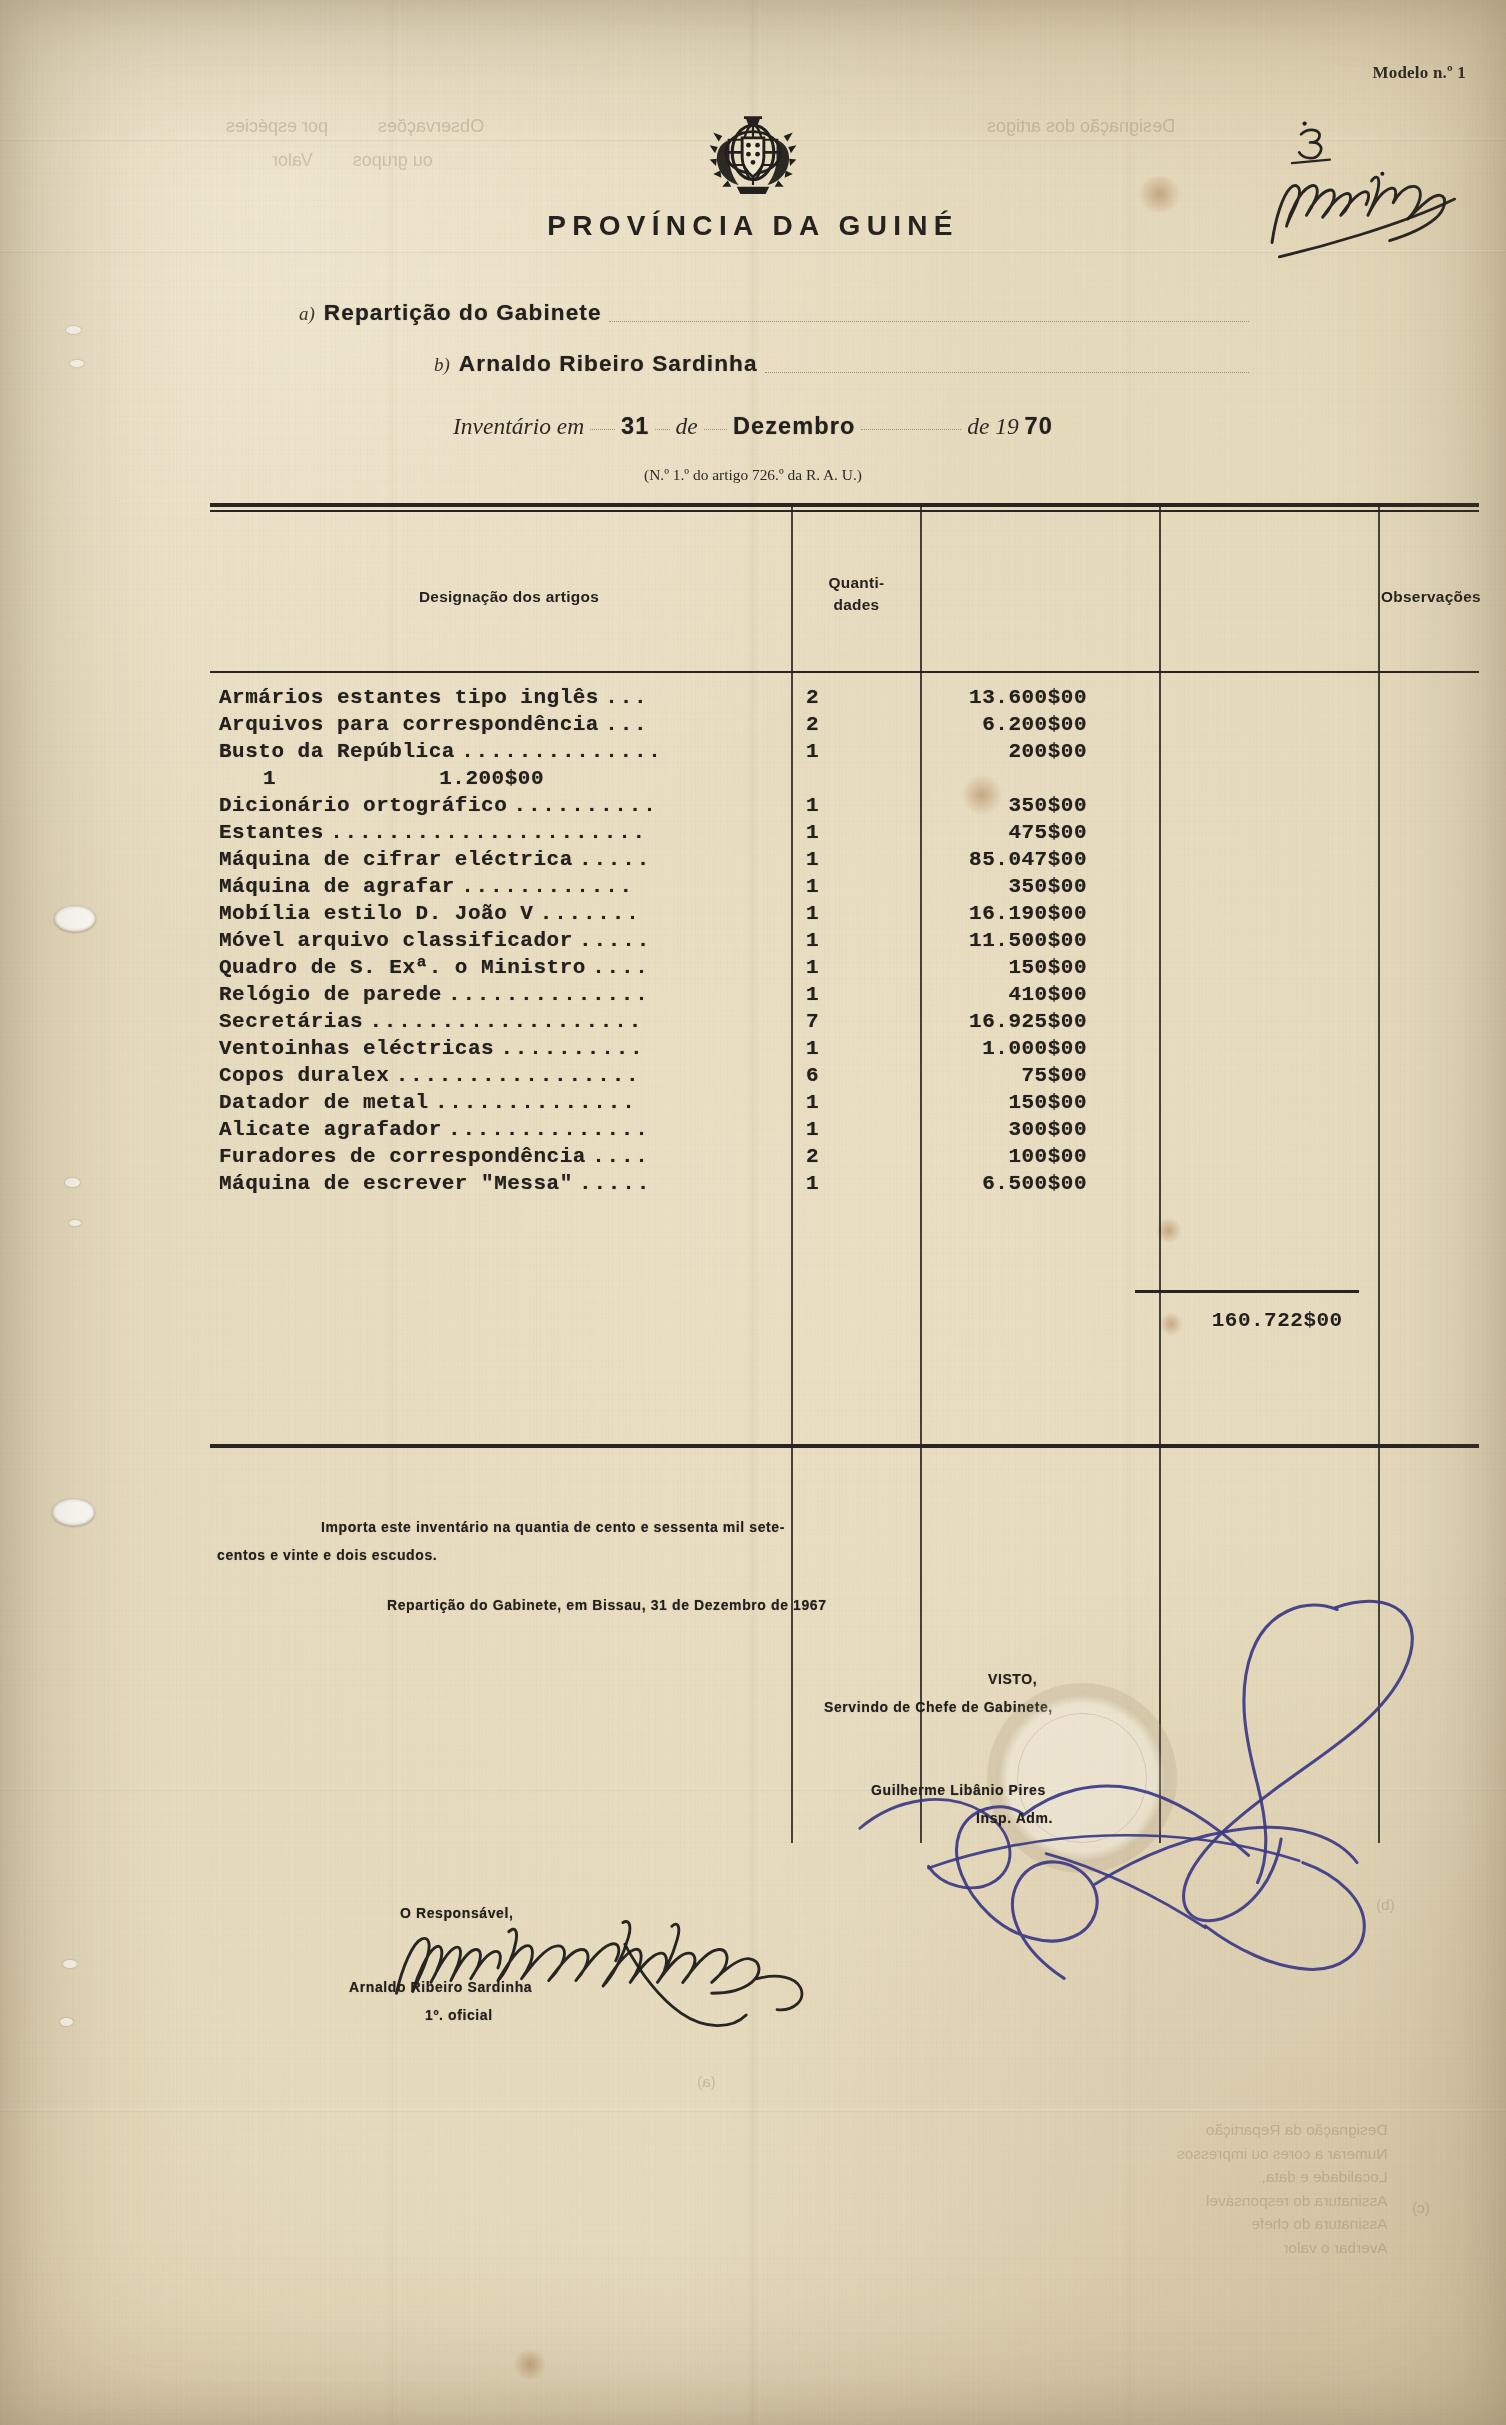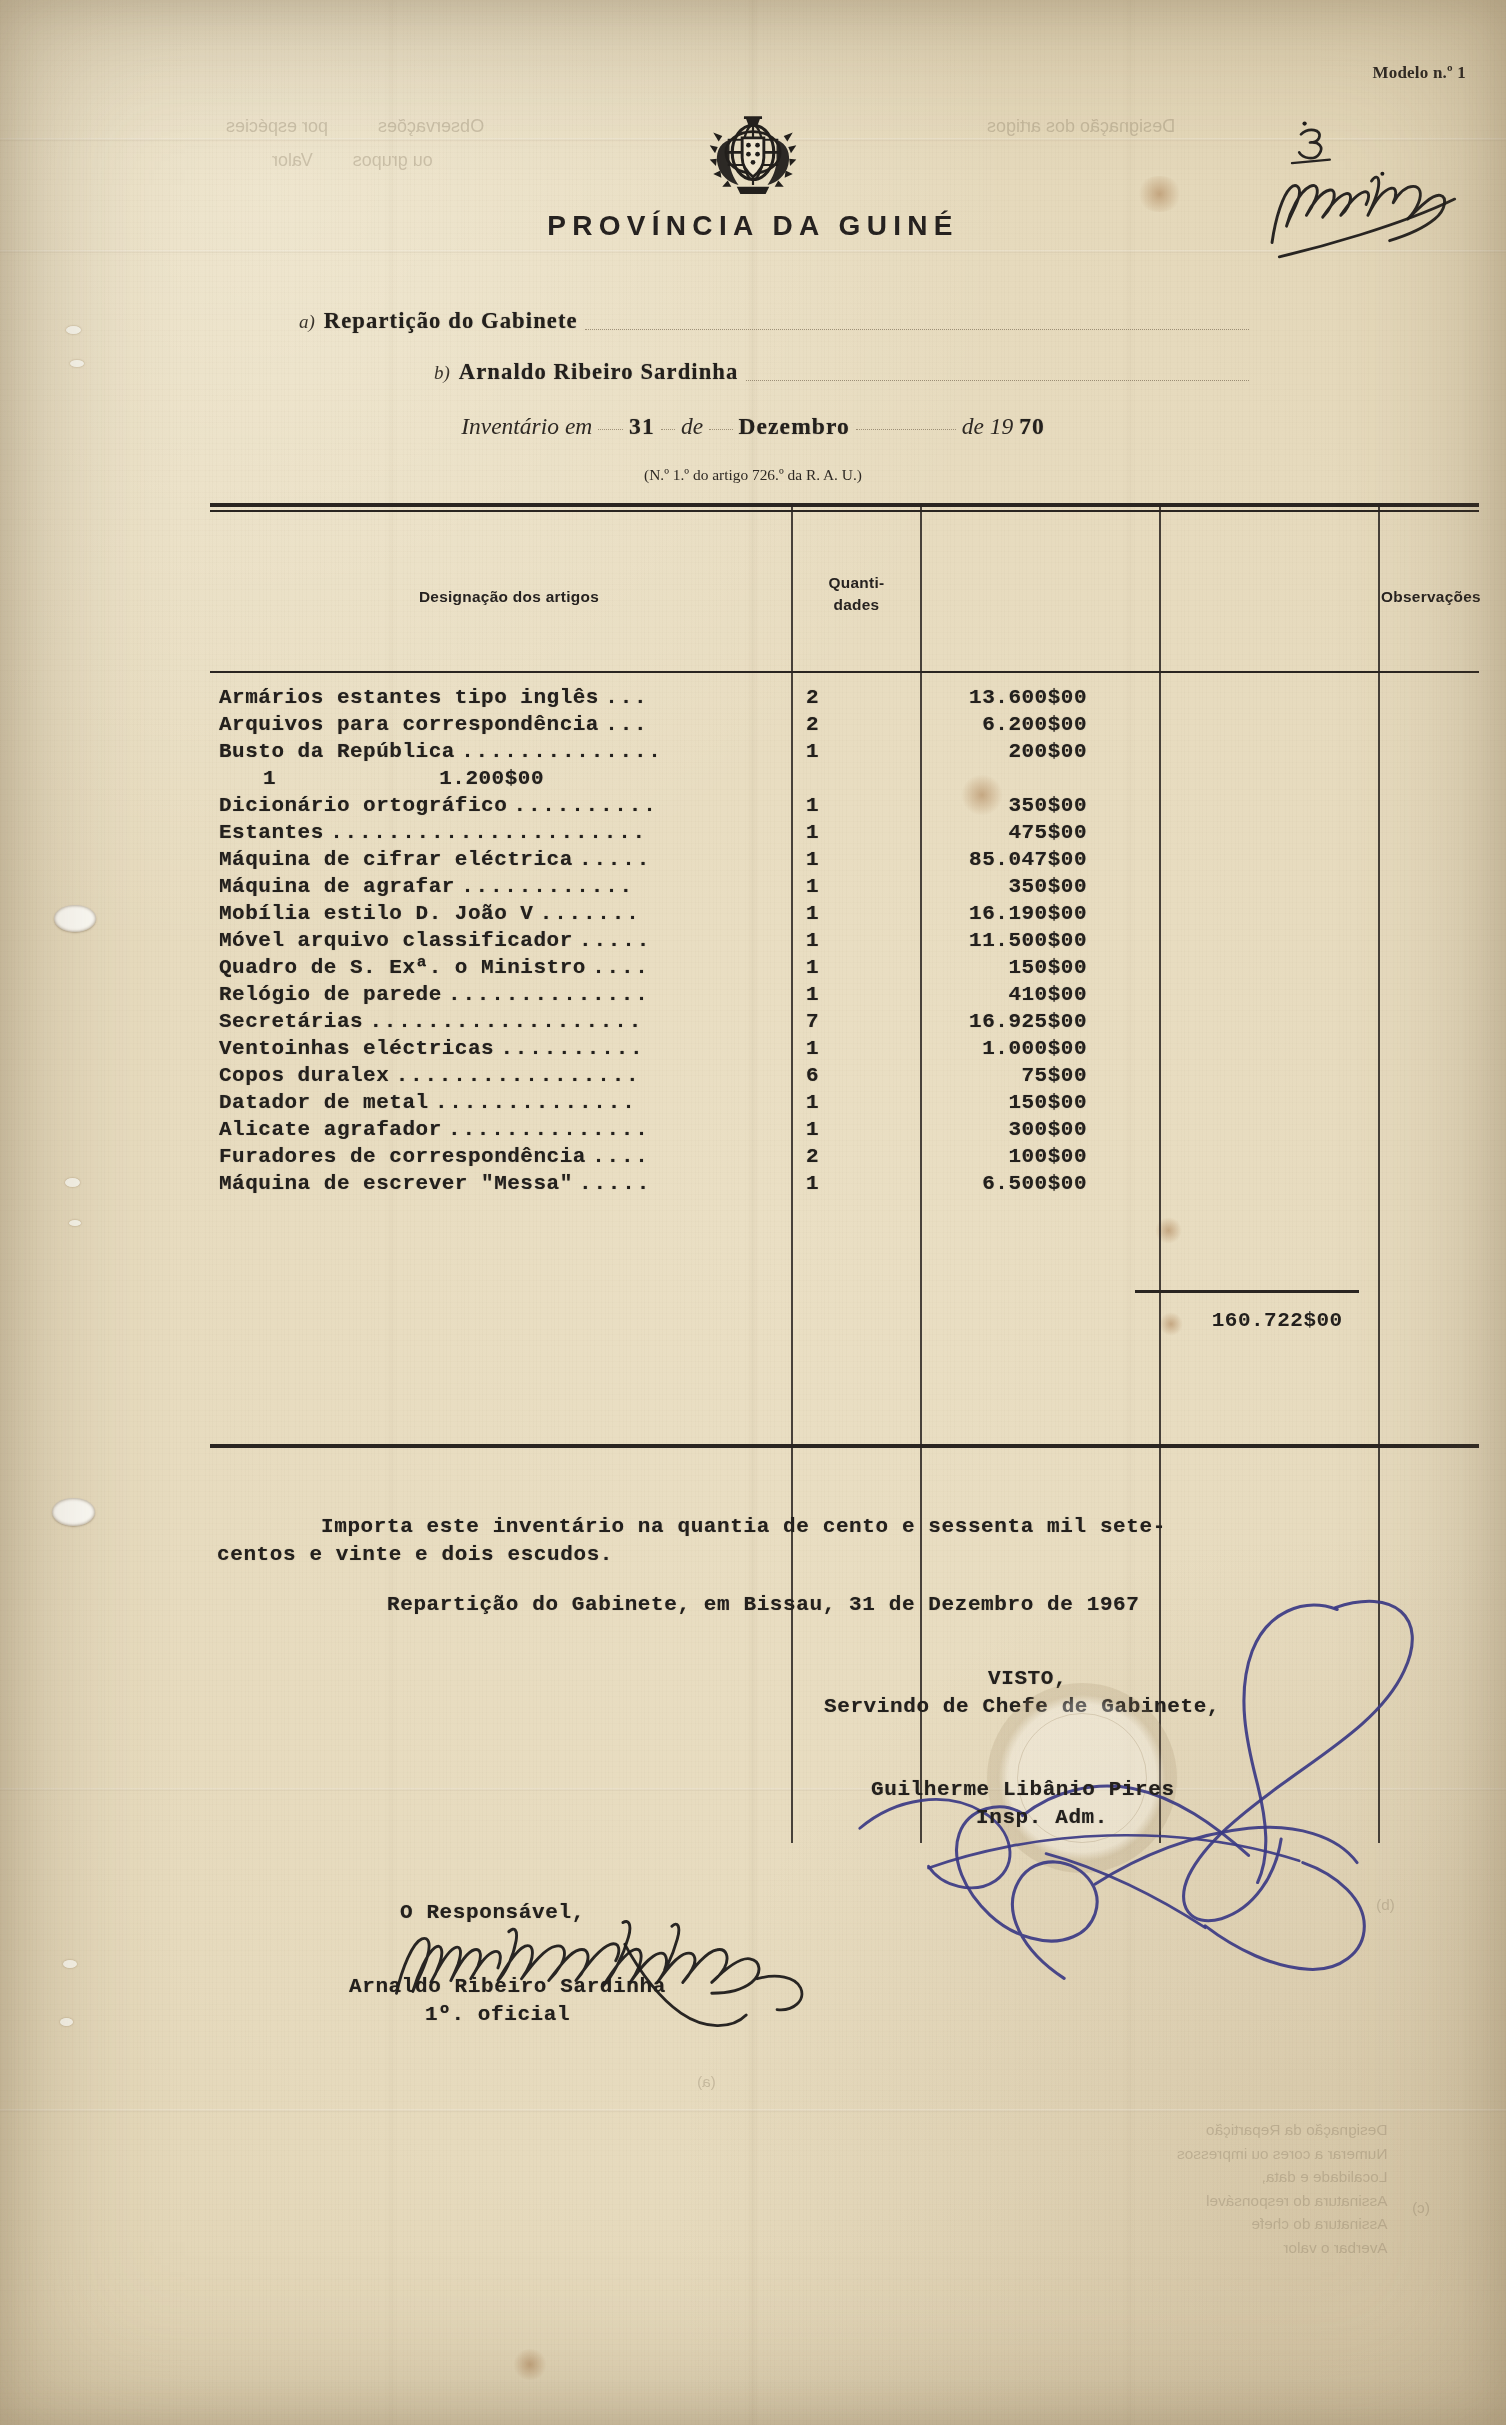--- a/index.html
+++ b/index.html
@@ -51,23 +51,23 @@
     font-family:"Liberation Serif",serif;font-weight:700;font-size:17px;letter-spacing:0.2px;color:#2c2723;}
 
   .crest{position:absolute;left:50%;top:109px;transform:translateX(-50%);}
 
   .province{position:absolute;left:0;right:0;top:210px;text-align:center;
     font-family:"Liberation Sans",sans-serif;font-weight:700;font-size:28px;
     letter-spacing:6.3px;color:#262220;}
 
   .fieldline{position:absolute;display:flex;align-items:baseline;}
   .tag{font-family:"Liberation Serif",serif;font-style:italic;font-size:19px;color:#3a342c;margin-right:9px;}
-  .typed{font-family:Liberation Serif, serif;font-weight:700;
+  .typed{font-family:Liberation Sans, sans-serif;font-weight:700;
     font-size:22.6px;letter-spacing:1.1px;color:#23201d;
-    text-shadow:0 0 1.1px rgba(40,34,28,.55);margin-top:8px;}
+    text-shadow:0 0 1.1px rgba(40,34,28,.55);}
   .leader{flex:1;align-self:flex-end;border-bottom:1.8px dotted rgba(95,80,58,.55);
     margin-left:7.2px;margin-bottom:4.5px;min-width:36px;}
 
   .invline{position:absolute;left:0;right:0;top:413px;text-align:center;
     font-family:"Liberation Serif",serif;font-style:italic;font-size:23.5px;color:#2e2924;}
   .invline .typed{font-style:normal;font-size:23.5px;}
   .dots{display:inline-block;border-bottom:1.8px dotted rgba(95,80,58,.55);
     vertical-align:3.6px;height:0.9px;}
   .artigo{position:absolute;left:0;right:0;top:466px;text-align:center;
     font-family:"Liberation Serif",serif;font-weight:400;font-size:15.4px;color:#2e2924;}
@@ -90,22 +90,22 @@
   .c-qty{width:101px;text-align:center;}
   .c-val{width:224px;text-align:right;padding-right:16.3px;}
 
   .totwrap{position:absolute;left:925px;top:787px;width:224px;}
   .totline{height:2.7px;background:#2a2521;margin-bottom:16.3px;}
   .total{text-align:right;padding-right:16.3px;
     font-family:"Liberation Mono","DejaVu Sans Mono",monospace;font-weight:700;
     font-size:21px;letter-spacing:0.5px;color:#23201d;}
 
   
-  .foot{position:absolute;font-family:Liberation Mono, monospace;
-    font-weight:700;font-size:21px;line-height:28px;letter-spacing:0.6px;color:#23201d;
+  .foot{position:absolute;font-family:Liberation Sans, sans-serif;
+    font-weight:700;font-size:14px;line-height:28px;letter-spacing:0.6px;color:#23201d;
     text-shadow:0 0 0.9px rgba(40,34,28,.5);white-space:pre;}
 
   
   .sig{position:absolute;pointer-events:none;}
   .sig svg{display:block;overflow:visible;}
   .ink-blue{fill:none;stroke:#3b3a84;stroke-linecap:round;stroke-linejoin:round;opacity:.92;}
   .ink-black{fill:none;stroke:#1d1b1a;stroke-linecap:round;stroke-linejoin:round;opacity:.95;}
 
   
   .seal{position:absolute;border-radius:50%;pointer-events:none;

